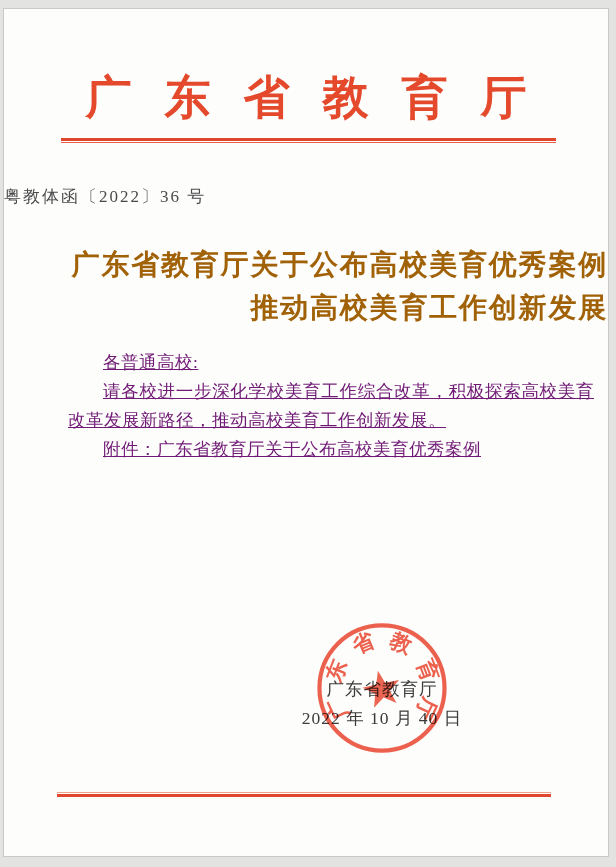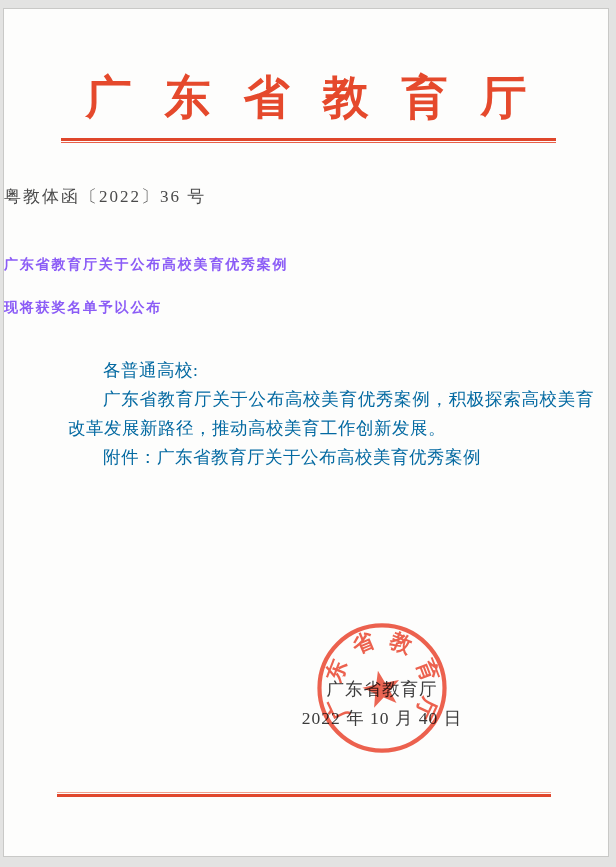--- a/index.html
+++ b/index.html
@@ -39,35 +39,36 @@
   .doc-number {
     margin-top: 42px;
     padding-right: 56px;
     font-size: 17px;
     line-height: 24px;
     color: #4a4a4a;
     letter-spacing: 2px;
   }
   .title {
     margin-top: 34px;
-    text-align: left;
-    font-size: 14px;
+    text-align: right;
+    font-size: 28px;
     font-weight: bold;
-    color: #8b5cf6;
+    color: #a16207;
     line-height: 43px;
     letter-spacing: 1.8px;
   }
   .body-block {
-    margin-top: 27px;
+    margin-top: 19px;
     padding: 0 14px 0 64px;
     font-size: 17.5px;
     line-height: 29px;
-    color: #0369a1;
+    color: #701a75;
     letter-spacing: 0.5px;
     text-align: justify;
+    text-decoration: underline;
   }
   .body-block p { margin: 0; text-indent: 2em; }
   .salutation { text-indent: 0; }
   .attachment { margin-top: 29px; }
   .sig-block {
     position: absolute;
     top: 666px; left: 283px; width: 190px;
     text-align: center;
     font-size: 17.5px;
     line-height: 29px;
@@ -98,26 +99,26 @@
   <div class="page">
 
     <div class="agency">广东省教育厅</div>
 
     <div class="head-rule"></div>
 
     <div class="doc-number">粤教体函〔2022〕36 号</div>
 
     <div class="title">
       <div>广东省教育厅关于公布高校美育优秀案例</div>
-      <div>现将获奖名单予以公布</div>
+      <div>推动高校美育工作创新发展</div>
     </div>
 
     <div class="body-block">
       <p class="salutation">各普通高校:</p>
-      <p>广东省教育厅关于公布高校美育优秀案例，积极探索高校美育改革发展新路径，推动高校美育工作创新发展。</p>
+      <p>请各校进一步深化学校美育工作综合改革，积极探索高校美育改革发展新路径，推动高校美育工作创新发展。</p>
       <p class="attachment">附件：广东省教育厅关于公布高校美育优秀案例</p>
     </div>
 
     <div class="sig-block">
       <div>广东省教育厅</div>
       <div>2022 年 10 月 40 日</div>
     </div>
 
     <svg class="seal" viewBox="0 0 150 150" xmlns="http://www.w3.org/2000/svg">
       <circle cx="75" cy="75" r="67" fill="none" stroke="#e93c24" stroke-width="4.5" stroke-opacity="0.88"></circle>

